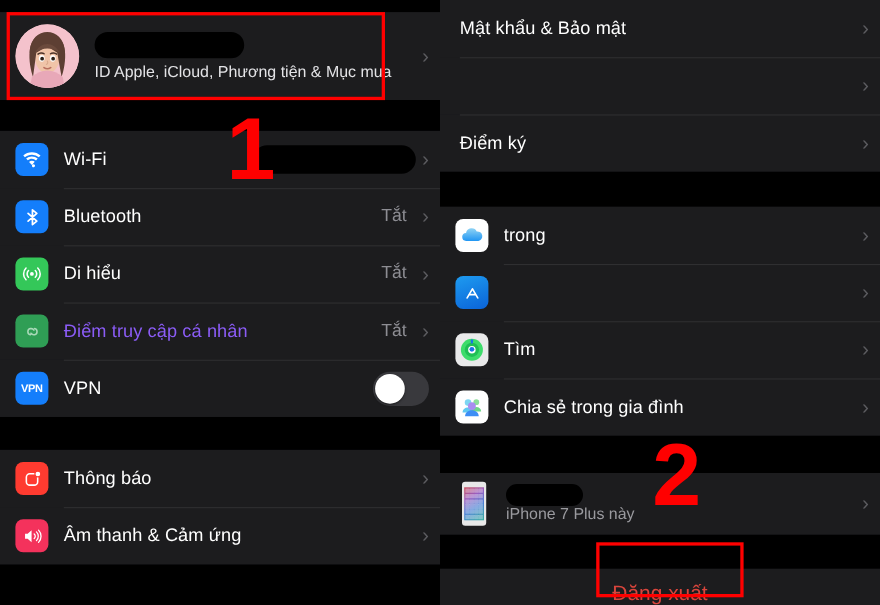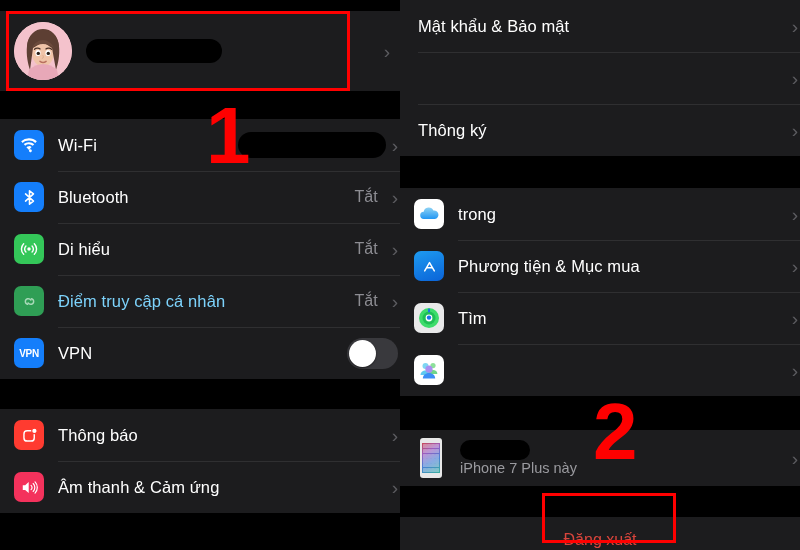--- a/index.html
+++ b/index.html
@@ -17,21 +17,21 @@
   
   .group { background: #1c1c1e; width: 100%; }
   .gap { background: #000; width: 100%; }
 
   .row {
     position: relative;
     display: flex;
     align-items: center;
     height: 52px;
     padding-left: 14px;
-    padding-right: 2px;
+    padding-right: 10px;
     background: #1c1c1e;
   }
   .row + .row::before {
     content: "";
     position: absolute;
     left: 58px; right: 0; top: 0;
     height: 1px;
     background: #2f2f31;
   }
   .row.noicon { padding-left: 18px; }
@@ -45,21 +45,21 @@
     display: flex; align-items: center; justify-content: center;
     position: relative;
     overflow: hidden;
   }
   .label {
     color: #ffffff;
     font-size: 16.5px;
     white-space: nowrap;
     letter-spacing: 0.1px;
   }
-  .label.dim { color: #7dd3fc; }
+  .label.dim { color: #8b5cf6; }
   .value {
     margin-left: auto;
     color: #8d8d93;
     font-size: 16px;
     white-space: nowrap;
     padding-right: 8px;
   }
   .chev {
     margin-left: auto;
     color: #5c5c60;
@@ -123,21 +123,21 @@
     font-family: "Liberation Sans", sans-serif;
     line-height: 1;
     z-index: 25;
   }
 
   .signout-row {
     height: 46px;
     display: flex; align-items: center; justify-content: center;
     background: #1c1c1e;
   }
-  .signout-text { color: #d9453c; font-size: 16px; }
+  .signout-text { color: #d9453c; font-size: 19px; }
 
   .device-row { height: 56px; }
   .device-thumb {
     width: 22px; height: 40px;
     flex: 0 0 22px; margin-right: 18px; margin-left: 6px;
     border-radius: 3px;
     background: #e8e8e8;
     position: relative; overflow: hidden;
     display: flex; align-items: center; justify-content: center;
   }
@@ -178,20 +178,21 @@
           <circle cx="34.3" cy="31.4" r="1.7" fill="#2a2018"></circle>
           <path d="M20.5 27.2c1.3-1.2 4.2-1.4 5.6-.3" stroke="#4a3228" stroke-width="1.3" fill="none" stroke-linecap="round"></path>
           <path d="M31.9 26.9c1.4-1.1 4.3-.9 5.6.3" stroke="#4a3228" stroke-width="1.3" fill="none" stroke-linecap="round"></path>
           <path d="M29 33.5c.7 1.4.5 2.6-.8 3" stroke="#d9a98c" stroke-width="1" fill="none" stroke-linecap="round"></path>
           <path d="M26 39.4c1.9 1.4 4.2 1.4 6.1 0" stroke="#b9705f" stroke-width="1.5" fill="none" stroke-linecap="round"></path>
           <path d="M15 48c4-4 9-6 14-6s10 2 14 6l2 10H13z" fill="#e8a8b8"></path>
         </svg>
       </div>
       <div class="acct-text">
         <div class="acct-name-redact"></div>
+        <div class="acct-sub">ID Apple, iCloud, Phương tiện &amp; Mục mua</div>
       </div>
       <div class="chev">›</div>
     </div>
 
     <div class="gap" style="height:28px"></div>
 
     <div class="group">
 
 
       <div class="row">
@@ -283,21 +284,21 @@
 
     <div class="group">
       <div class="row noicon">
         <div class="label">Mật khẩu &amp; Bảo mật</div>
         <div class="chev">›</div>
       </div>
       <div class="row noicon">
         <div class="chev">›</div>
       </div>
       <div class="row noicon">
-        <div class="label">Thông ký</div>
+        <div class="label">Điểm ký</div>
         <div class="chev">›</div>
       </div>
     </div>
 
     <div class="gap" style="height:32px"></div>
 
     <div class="group">
 
       <div class="row">
         <div class="icon" style="background:#fff">
@@ -315,21 +316,20 @@
         <div class="chev">›</div>
       </div>
 
       <div class="row">
         <div class="icon" style="background:linear-gradient(160deg,#1e9bf0,#0a63d8)">
           <svg viewBox="0 0 24 24" width="21" height="21" fill="none" stroke="#fff" stroke-width="1.7" stroke-linecap="round" stroke-linejoin="round">
               <path d="M6.5 17l5.5-9.5L17.5 17"></path>
               <path d="M9 13.5h6"></path>
             </svg>
         </div>
-        <div class="label">Phương tiện &amp; Mục mua</div>
         <div class="chev">›</div>
       </div>
 
       <div class="row">
         <div class="icon" style="background:#e9e9ea">
           <svg viewBox="0 0 24 24" width="24" height="24">
               <circle cx="12" cy="12" r="10" fill="#3ddc6b"></circle>
               <circle cx="12" cy="12" r="6.5" fill="#1fbf55"></circle>
               <circle cx="12" cy="12" r="3.4" fill="#fff"></circle>
               <circle cx="12" cy="11.6" r="2.2" fill="#1a73e8"></circle>
@@ -344,20 +344,21 @@
         <div class="icon" style="background:#fff">
           <svg viewBox="0 0 24 24" width="24" height="24">
             <circle cx="8.5" cy="8" r="3" fill="#7ed6f2"></circle>
             <path d="M3.5 17c0-2.8 2.2-4.6 5-4.6s5 1.8 5 4.6z" fill="#5fc9f0"></path>
             <circle cx="16" cy="7.6" r="2.6" fill="#8de09a"></circle>
             <path d="M11.6 16c0-2.5 2-4 4.4-4s4.4 1.5 4.4 4z" fill="#6fd68a"></path>
             <circle cx="12" cy="11.2" r="3.6" fill="#a98ef0"></circle>
             <path d="M5.8 20.5c0-3.4 2.8-5.6 6.2-5.6s6.2 2.2 6.2 5.6z" fill="#3d8ef5"></path>
           </svg>
         </div>
+        <div class="label">Chia sẻ trong gia đình</div>
         <div class="chev">›</div>
       </div>
     </div>
 
     <div class="gap" style="height:34px"></div>
 
     <div class="group">
       <div class="row device-row">
         <div class="device-thumb">
           <div class="device-screen">

